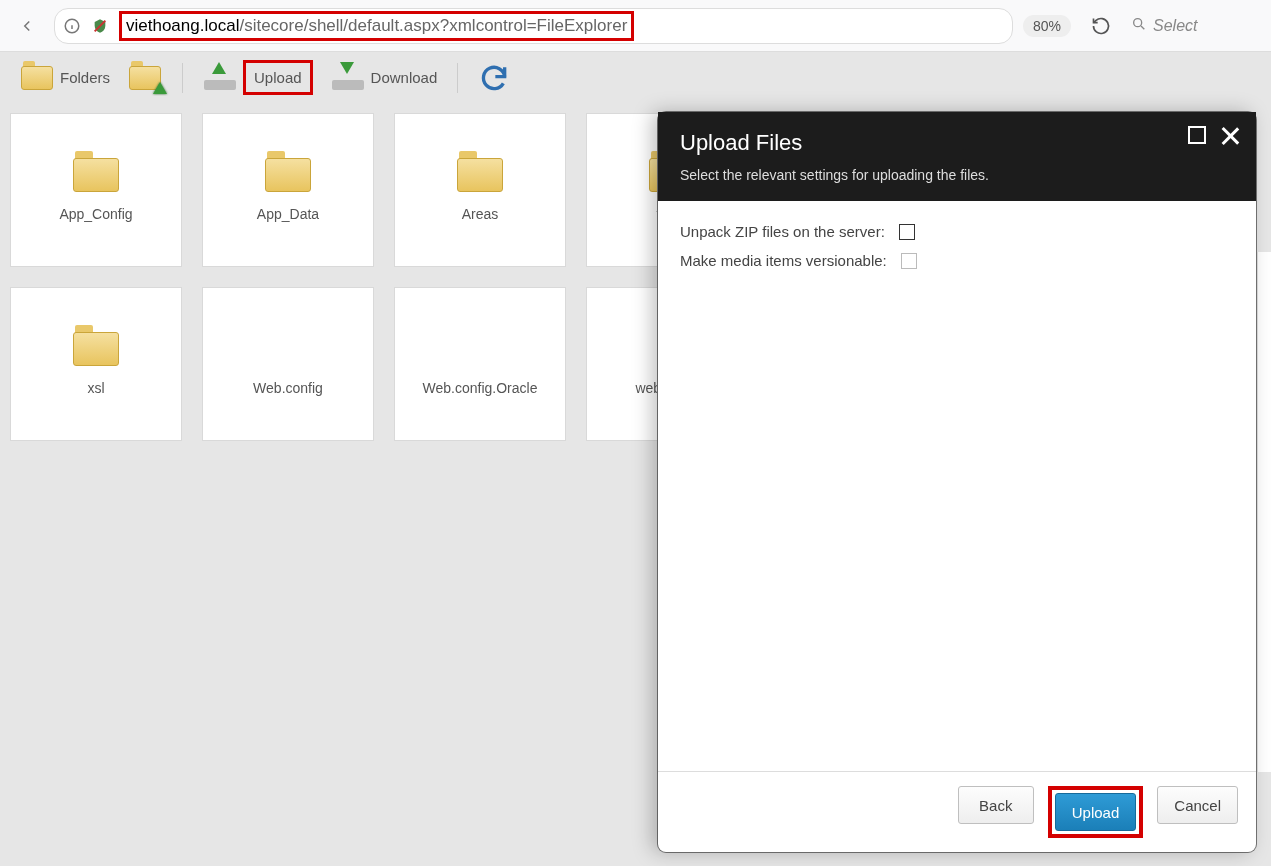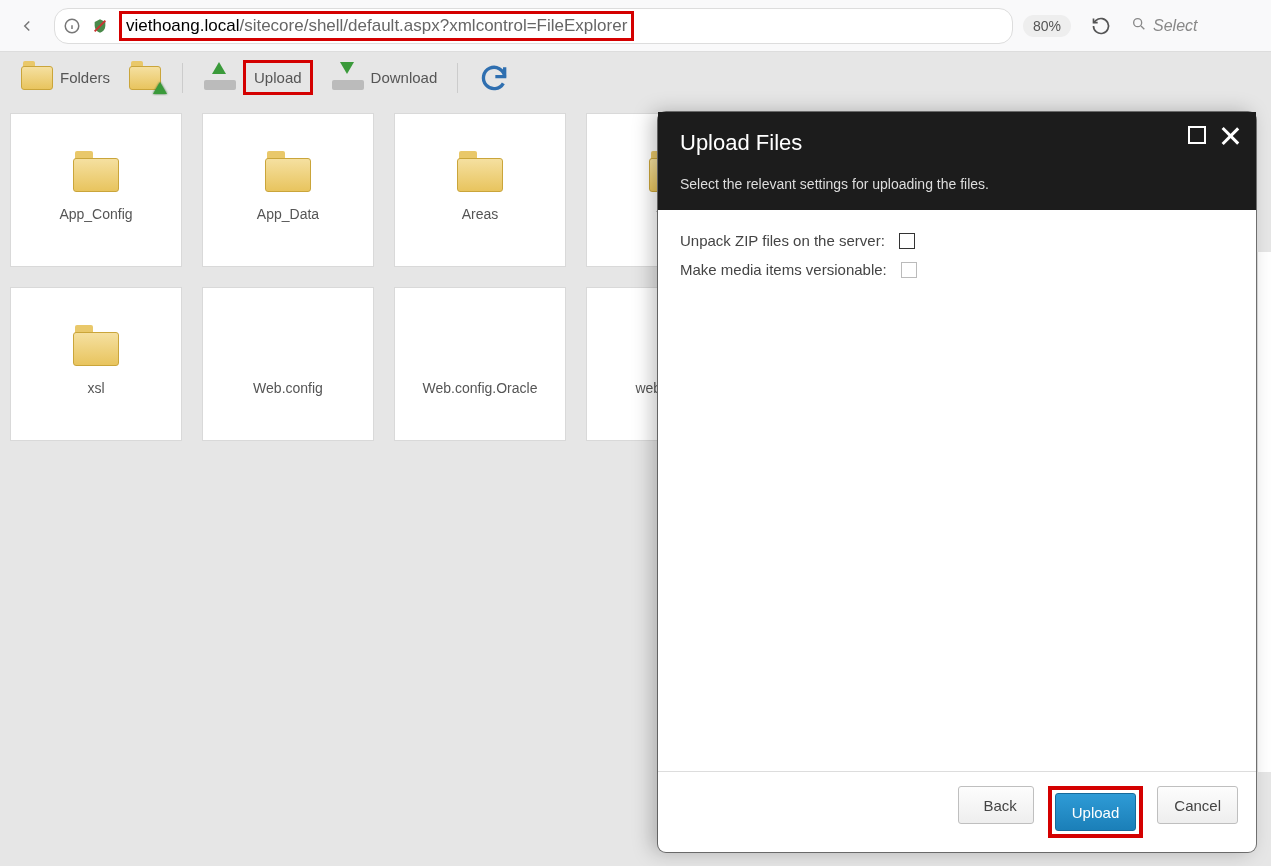--- a/index.html
+++ b/index.html
@@ -46,37 +46,37 @@
   
   .grid { display:flex; flex-wrap:wrap; gap:20px; padding: 0 10px; align-content:flex-start; }
   .tile { width:172px; height:154px; background:#fff; border:1px solid #d9d9d9; display:flex; flex-direction:column; align-items:center; justify-content:center; gap:14px; }
   .tile .label { font-size:14px; color:#555; text-align:center; }
   .tile.file .file-ph { width:46px; height:34px; }
 
   
   .dialog { position:absolute; top:60px; left:658px; width:598px; height:740px; background:#fff; box-shadow: -6px 0 20px rgba(0,0,0,.25), 0 0 0 1px #777; display:flex; flex-direction:column;border-radius:8px; }
   .dlg-header { background:#1c1c1c; color:#fff; padding:18px 22px; position:relative; }
   .dlg-title { font-size:22px; font-weight:400; }
-  .dlg-sub { font-size:14px; color:#ddd; margin-top:20px; }
+  .dlg-sub { font-size:14px; color:#ddd; margin-top:11px; }
   .dlg-ctrls { position:absolute; top:14px; right:16px; display:flex; gap:14px; }
   .dlg-ctrls .sq { width:18px; height:18px; border:2px solid #fff; }
   .dlg-ctrls .x { width:20px; height:20px; position:relative; }
   .dlg-ctrls .x::before, .dlg-ctrls .x::after { content:""; position:absolute; left:9px; top:-1px; width:2.5px; height:22px; background:#fff; }
   .dlg-ctrls .x::before { transform:rotate(45deg);} .dlg-ctrls .x::after { transform:rotate(-45deg);}
 
   .dlg-body { flex:1; padding:22px; }
   .opt-row { display:flex; align-items:center; gap:14px; margin-bottom:12px; font-size:15px; color:#444; }
   .opt-label.red-box { border:3px solid #d40000; padding:2px 4px; }
   .chk { width:16px; height:16px; border:1.5px solid #333; display:inline-flex; align-items:center; justify-content:center; background:#fff; }
   .chk.dotted { outline:1px dotted #333; outline-offset:2px; }
   .chk.disabled { border-color:#bbb; }
   .chk .mark { font-size:13px; line-height:1; }
 
   .dlg-footer { border-top:1px solid #ddd; padding:14px 18px; display:flex; justify-content:flex-end; gap:14px; }
-  .btn { min-width:76px; height:38px; border:1px solid #bfbfbf; background:linear-gradient(#fdfdfd,#eee); border-radius:3px; font-size:15px; color:#444; display:flex; align-items:center; justify-content:flex-end; padding:0 16px; }
+  .btn { min-width:76px; height:38px; border:1px solid #bfbfbf; background:linear-gradient(#fdfdfd,#eee); border-radius:3px; font-size:15px; color:#444; display:flex; align-items:center; justify-content:center; padding:0 16px; }
   .btn.primary { background:linear-gradient(#2e9bd6,#1b7fb8); border:1px solid #166a9a; color:#fff; }
   .btn-red-wrap { border:4px solid #d40000; padding:3px; }
 
   .slice-right { position:absolute; top:200px; right:0; width:14px; height:520px; background:#fff; border-left:1px solid #e0e0e0; }
 </style>
 </head>
 <body>
 
 <div class="browser-bar">
   <div class="nav-arrow">

